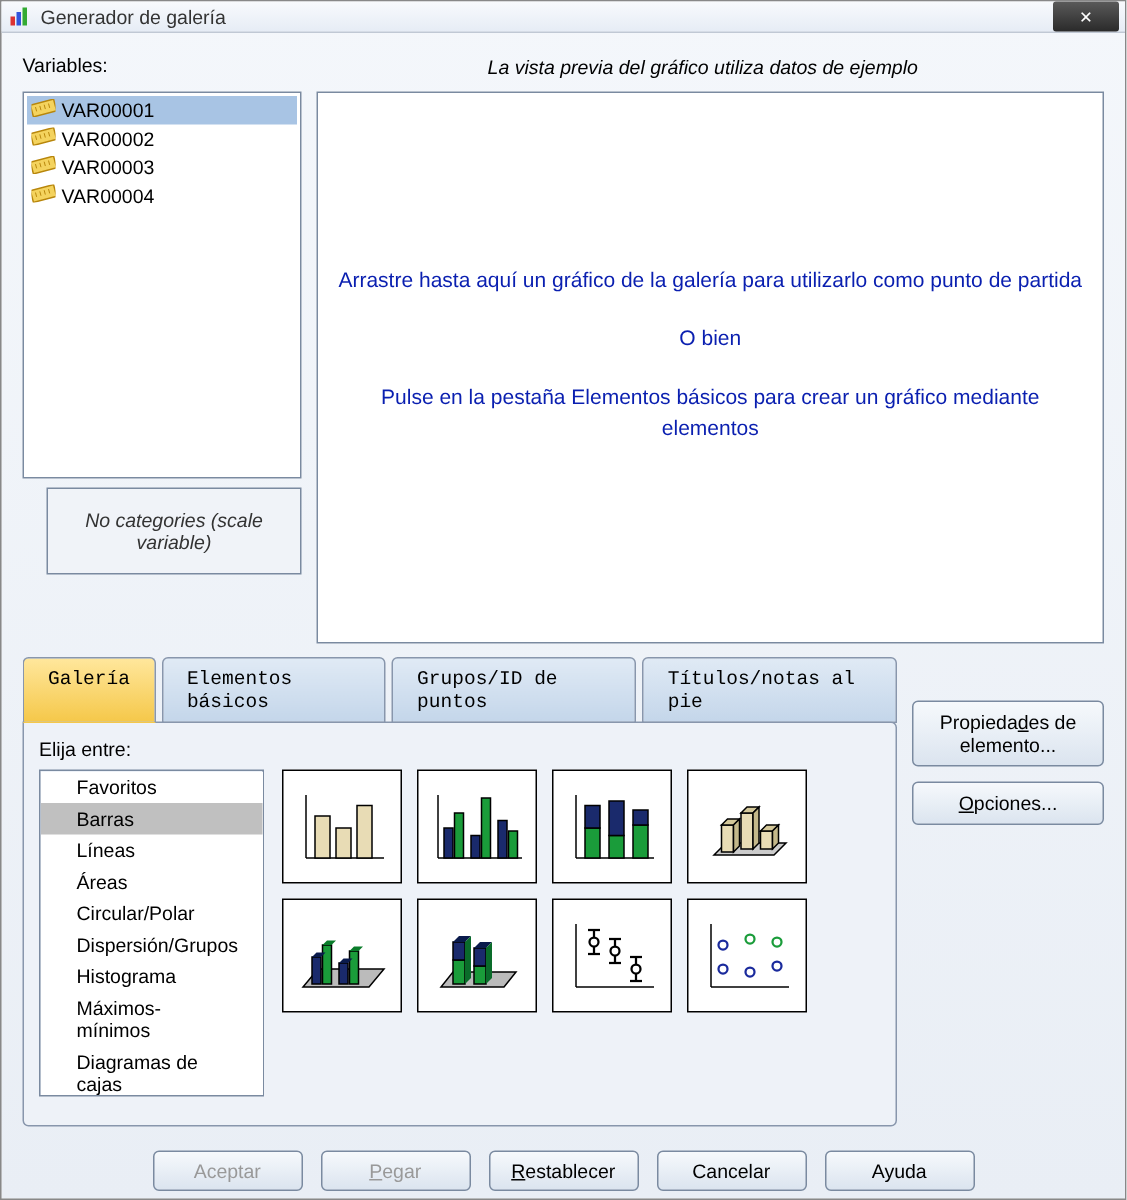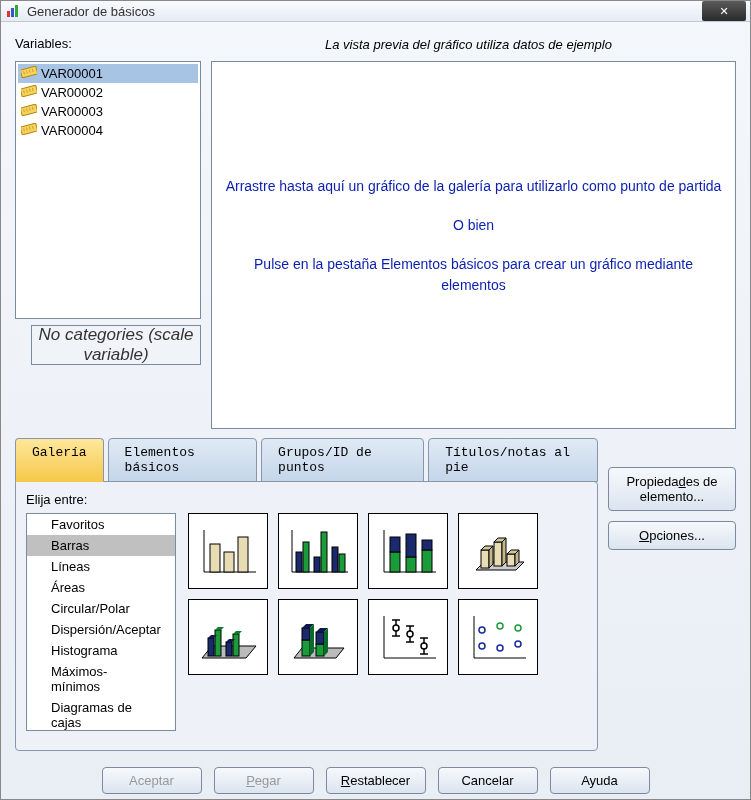--- a/index.html
+++ b/index.html
@@ -11,21 +11,21 @@
 .close-btn { width: 44px; height: 20px; background: linear-gradient(#5a5a5a, #2a2a2a); color: #fff; display: flex; align-items: center; justify-content: center; border-radius: 2px; cursor: pointer; font-size: 11px; }
 .content { flex: 1; padding: 14px; display: flex; flex-direction: column; gap: 8px; }
 .upper { display: flex; gap: 10px; height: 368px; }
 .left-col { width: 186px; display: flex; flex-direction: column; gap: 6px; }
 .label { font-size: 13px; color: #000; margin-bottom: 2px; }
 .preview-label { flex: 1; text-align: center; font-style: italic; font-size: 13px; color: #000; }
 .var-list { border: 1px solid #7a8aa0; background: #fff; height: 258px; padding: 2px; overflow: auto; }
 .var-item { display: flex; align-items: center; gap: 4px; padding: 2px 3px; font-size: 13px; cursor: pointer; }
 .var-item.selected { background: #a8c4e4; }
 .ruler-icon { width: 16px; height: 12px; }
-.cat-box { border: 1px solid #7a8aa0; background: #f0f3f8; height: 40px; display: flex; align-items: center; justify-content: center; font-style: italic; text-align: center; font-size: 17px; color: #333; padding: 4px; margin-left: 16px; }
+.cat-box { border: 1px solid #7a8aa0; background: #f0f3f8; height: 58px; display: flex; align-items: center; justify-content: center; font-style: italic; text-align: center; font-size: 13px; color: #333; padding: 4px; margin-left: 16px; }
 .preview-box { flex: 1; border: 1px solid #7a8aa0; background: #fff; display: flex; flex-direction: column; align-items: center; justify-content: center; padding: 8px; text-align: center; }
 .preview-box .msg { color: #0a1fb0; font-size: 14px; line-height: 1.5; margin-bottom: 18px; }
 .top-row { display: flex; align-items: center; }
 .mid-section { display: flex; gap: 10px; }
 .mid-left { flex: 1; }
 .tabs { display: flex; gap: 4px; }
 .tab { padding: 6px 16px; border: 1px solid #8896ac; border-radius: 4px 4px 0 0; background: linear-gradient(#e0eaf5, #c4d6ea); cursor: pointer; font-size: 13px; position: relative; top: 1px; font-family: Liberation Mono, monospace; }
 .tab.active { background: linear-gradient(#ffe79c, #f5c84a); z-index: 2; border-bottom: 1px solid #f5c84a; }
 .tab-body { border: 1px solid #8896ac; padding: 10px; background: #eef2f8; border-radius: 0 4px 4px 4px; height: 270px; }
 .choose-label { font-size: 13px; margin-bottom: 6px; display: block; }
@@ -47,21 +47,21 @@
 
 <div class="window">
   <div class="titlebar">
     <span class="icon">
       <svg width="16" height="16">
           <rect x="2" y="8" width="3" height="6" fill="#d33"></rect>
           <rect x="6" y="5" width="3" height="9" fill="#35d"></rect>
           <rect x="10" y="2" width="3" height="12" fill="#3a3"></rect>
         </svg>
     </span>
-    <span class="title">Generador de básicos</span>
+    <span class="title">Generador de galería</span>
     <div class="close-btn">✕</div>
   </div>
   <div class="content">
     <div class="top-row">
       <div style="width:186px" class="label">Variables:</div>
       <div class="preview-label">La vista previa del gráfico utiliza datos de ejemplo</div>
     </div>
     <div class="upper">
       <div class="left-col">
         <div class="var-list" id="var-list">
@@ -124,21 +124,21 @@
           </div>
         <div class="tab-body">
           <span class="choose-label">Elija entre:</span>
           <div class="gallery-row">
             <div class="type-list" id="type-list">
                 <div class="type-item">Favoritos</div>
                 <div class="type-item selected">Barras</div>
                 <div class="type-item">Líneas</div>
                 <div class="type-item">Áreas</div>
                 <div class="type-item">Circular/Polar</div>
-                <div class="type-item">Dispersión/Aceptar</div>
+                <div class="type-item">Dispersión/Grupos</div>
                 <div class="type-item">Histograma</div>
                 <div class="type-item">Máximos-mínimos</div>
                 <div class="type-item">Diagramas de cajas</div>
                 <div class="type-item">Ejes dobles</div>
               </div>
             <div class="thumbs" id="thumbs">
                 <div class="thumb">
                   <svg width="64" height="58">
                     <line x1="8" y1="50" x2="60" y2="50" stroke="#000"></line>
                     <line x1="8" y1="8" x2="8" y2="50" stroke="#000"></line>

